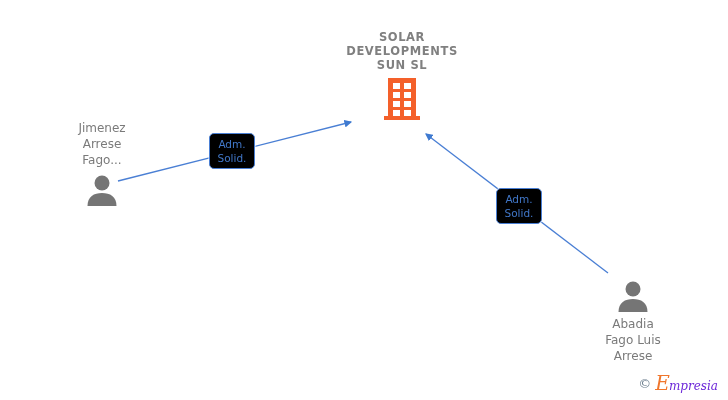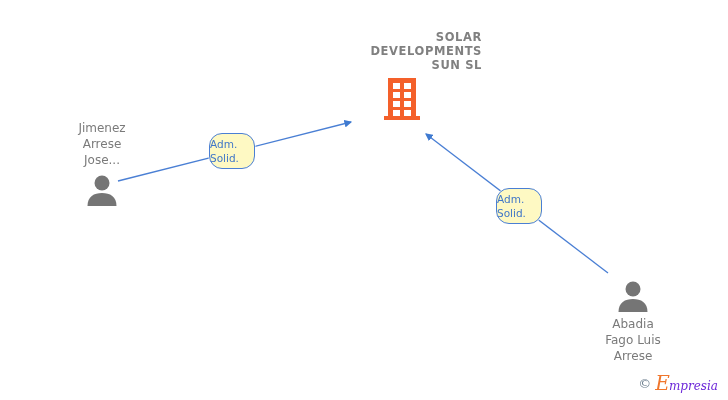--- a/index.html
+++ b/index.html
@@ -33,21 +33,20 @@
     width: 160px;
     text-align: center;
   }
   .company-title {
     font-size: 11.5px;
     font-weight: bold;
     color: #808080;
     line-height: 14px;
     letter-spacing: 0.6px;
     white-space: pre-line;
-    text-align: right;
   }
   .company-icon {
     margin: 5px auto 0 auto;
     width: 40px;
     height: 44px;
   }
 
   
   .person-node {
     position: absolute;
@@ -81,25 +80,26 @@
     margin-top: 4px;
   }
 
   
   .rel-box {
     position: absolute;
     box-sizing: border-box;
     width: 46px;
     height: 36px;
     border: 1.4px solid #4a7fd4;
-    border-radius: 13px;
-    background: #fef9c3;
+    border-radius: 5px;
+    background: #000000;
     color: #4177c8;
     font-size: 10.5px;
     line-height: 14px;
+    text-align: center;
     padding-top: 3px;
     white-space: pre-line;
     box-shadow: 0 0 0 0.5px rgba(255,255,255,0.9);
   }
   #rel-left {
     left: 209px;
     top: 133px;
   }
   #rel-right {
     left: 496px;
@@ -170,21 +170,21 @@
       <rect x="11" y="24" width="7" height="6" fill="#ffffff"></rect>
       <rect x="22" y="24" width="7" height="6" fill="#ffffff"></rect>
       <rect x="11" y="33" width="7" height="6" fill="#ffffff"></rect>
       <rect x="22" y="33" width="7" height="6" fill="#ffffff"></rect>
     </svg>
   </div>
 
   <div class="person-node" id="person-left">
     <div class="person-label">Jimenez
 Arrese
-Jose...</div>
+Fago...</div>
     <svg class="person-icon" viewBox="0 0 34 32" xmlns="http://www.w3.org/2000/svg">
       <circle cx="17" cy="9" r="7.5" fill="#757575"></circle>
       <path d="M 2.5 32 C 2.5 22.5 9 19 17 19 C 25 19 31.5 22.5 31.5 32 Z" fill="#757575"></path>
     </svg>
   </div>
 
   <div class="person-node" id="person-right">
     <svg class="person-icon" viewBox="0 0 34 32" xmlns="http://www.w3.org/2000/svg">
       <circle cx="17" cy="9" r="7.5" fill="#757575"></circle>
       <path d="M 2.5 32 C 2.5 22.5 9 19 17 19 C 25 19 31.5 22.5 31.5 32 Z" fill="#757575"></path>

